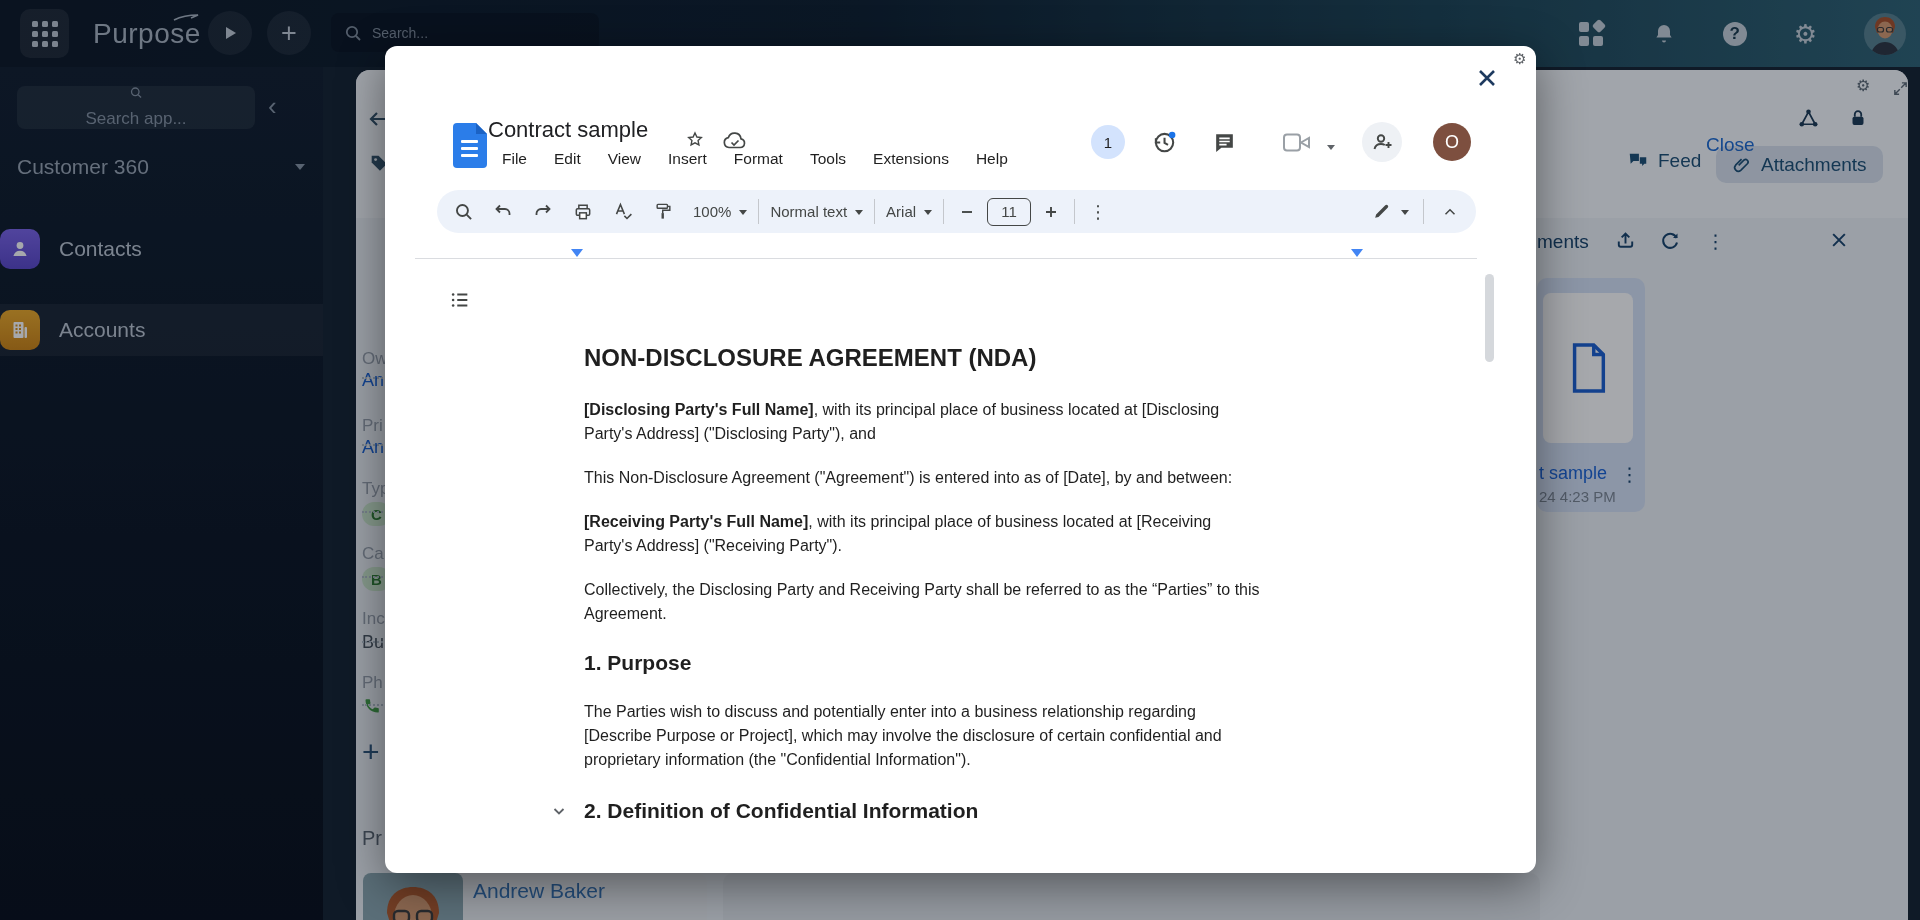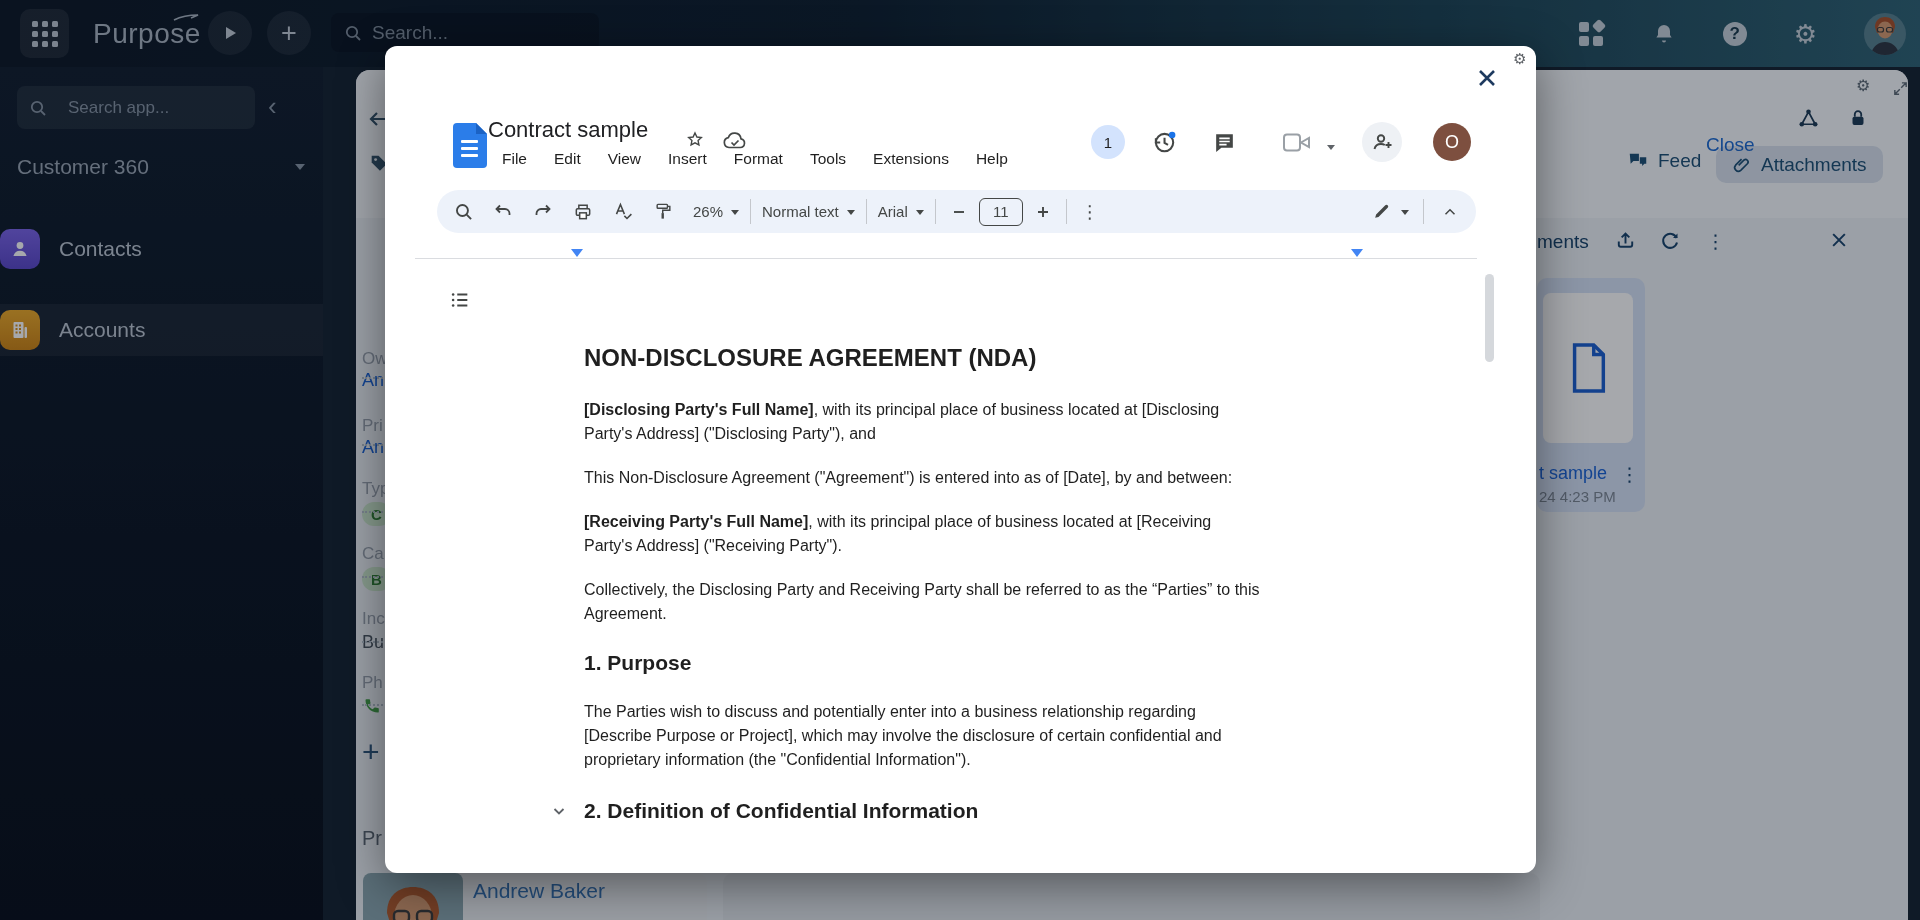--- a/index.html
+++ b/index.html
@@ -13,36 +13,36 @@
     display:flex; align-items:center; z-index:10; }
   .apps-btn { position:absolute; left:20px; top:9px; width:49px; height:49px; border-radius:10px;
     background:rgba(255,255,255,0.08); display:flex; align-items:center; justify-content:center; border:none; cursor:pointer;}
   .grid9 { width:26px; height:26px; display:grid; grid-template-columns:repeat(3,6px); grid-template-rows:repeat(3,6px); gap:4px; }
   .grid9 i { background:#bcc6d0; border-radius:1.5px; }
   .logo { position:absolute; left:93px; top:18px; font-size:28px; letter-spacing:.5px; color:#a9b4c1; }
   .logo .swoosh { position:absolute; right:2px; top:-4px; width:26px; height:8px; }
   .round-btn { position:absolute; top:11px; width:44px; height:44px; border-radius:50%;
     background:rgba(255,255,255,0.07); border:none; color:#c3ccd6; display:flex; align-items:center; justify-content:center; cursor:pointer; }
   .tb-search { position:absolute; left:331px; top:13px; width:268px; height:39px; border-radius:8px;
-    background:rgba(6,14,24,0.45); display:flex; align-items:center; gap:10px; padding:0 13px; color:#7e8b9a; font-size:19px; }
+    background:rgba(6,14,24,0.45); display:flex; align-items:center; gap:10px; padding:0 13px; color:#7e8b9a; font-size:14px; }
   .tb-right { position:absolute; right:14px; top:0; height:67px; display:flex; align-items:center; gap:47px; color:#c6d0d9; }
   .sq4 { position:relative; width:26px; height:26px; }
   .sq4 i { position:absolute; width:10px; height:10px; background:#c6d0d9; border-radius:2px; }
   .sq4 i:nth-child(1){left:0;top:1px} .sq4 i:nth-child(2){left:0;top:15px}
   .sq4 i:nth-child(3){left:14px;top:15px} .sq4 i:nth-child(4){left:15px;top:0;transform:rotate(45deg)}
   .help-circle { width:24px; height:24px; border-radius:50%; background:#c6d0d9; color:#17374a;
     font-size:17px; font-weight:bold; display:flex; align-items:center; justify-content:center; }
   .gear-glyph { font-size:26px; line-height:1; color:#c6d0d9; }
   .avatar-top { width:42px; height:42px; border-radius:50%; overflow:hidden; }
 
   
   .sidebar { position:absolute; left:0; top:67px; width:323px; height:853px;
     background:linear-gradient(180deg,#101d2d 0%,#0a1422 55%,#070e19 100%); z-index:10; }
   .sb-search { position:absolute; left:17px; top:19px; width:238px; height:43px; border-radius:8px;
-    background:rgba(255,255,255,0.07); display:flex; align-items:center; gap:21px; padding:0 12px; color:#8593a3; font-size:17px; }
+    background:rgba(255,255,255,0.07); display:flex; align-items:center; gap:10px; padding:0 12px; color:#8593a3; font-size:17px;flex-direction:column; }
   .sb-collapse { position:absolute; left:268px; top:24px; font-size:26px; color:#8593a3; background:none; border:none; cursor:pointer; }
   .workspace { position:absolute; left:17px; top:88px; width:288px; display:flex; align-items:center; justify-content:space-between; color:#9aa6b4; font-size:21px; cursor:pointer;}
   .caret-down { width:0; height:0; border:5px solid transparent; border-top:6px solid #8593a3; margin-top:5px; }
   .nav-item { position:absolute; left:0; width:323px; height:52px; display:flex; align-items:center; gap:19px; cursor:pointer; }
   .nav-item.active { background:rgba(255,255,255,0.055); }
   .nav-ic { width:40px; height:40px; border-radius:10px; display:flex; align-items:center; justify-content:center; }
   .nav-ic.purple { background:linear-gradient(180deg,#7a63e8,#5a47c9); }
   .nav-ic.amber { background:linear-gradient(180deg,#eca928,#cd8414); }
   .nav-label { font-size:21px; color:#bcc6d2; }
 
@@ -466,21 +466,21 @@
         </button>
       <span class="tb-gap"></span>
       <button class="tbtn">
           <svg width="19" height="19" viewBox="0 0 24 24">
             <rect x="4" y="3" width="13" height="5" rx="1" fill="none" stroke="#444746" stroke-width="1.8"></rect>
             <path d="M17 5.5h3v5h-9v3.5" fill="none" stroke="#444746" stroke-width="1.8"></path>
             <rect x="9.5" y="14" width="3" height="7" fill="#444746"></rect>
           </svg>
         </button>
       <span style="width:18px;"></span>
-      <span class="tb-txt">26%</span>
+      <span class="tb-txt">100%</span>
       <span class="tcaret"></span>
       <span class="tb-div"></span>
       <span class="tb-txt">Normal text</span>
       <span class="tcaret"></span>
       <span class="tb-div"></span>
       <span class="tb-txt">Arial</span>
       <span class="tcaret"></span>
       <span class="tb-div"></span>
       <button class="tbtn">
           <svg width="14" height="14" viewBox="0 0 14 14">

